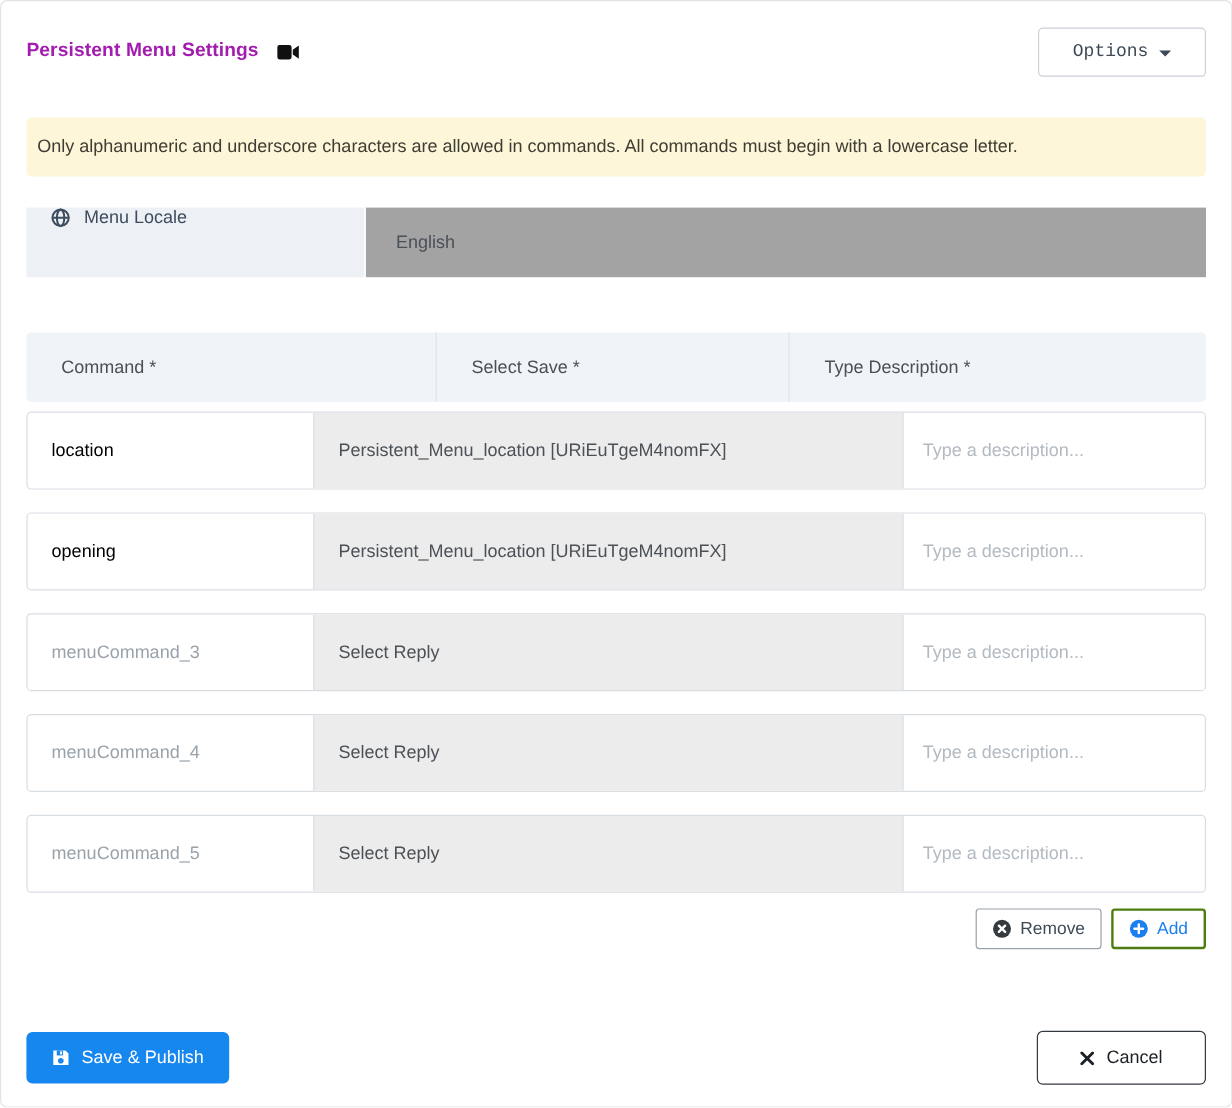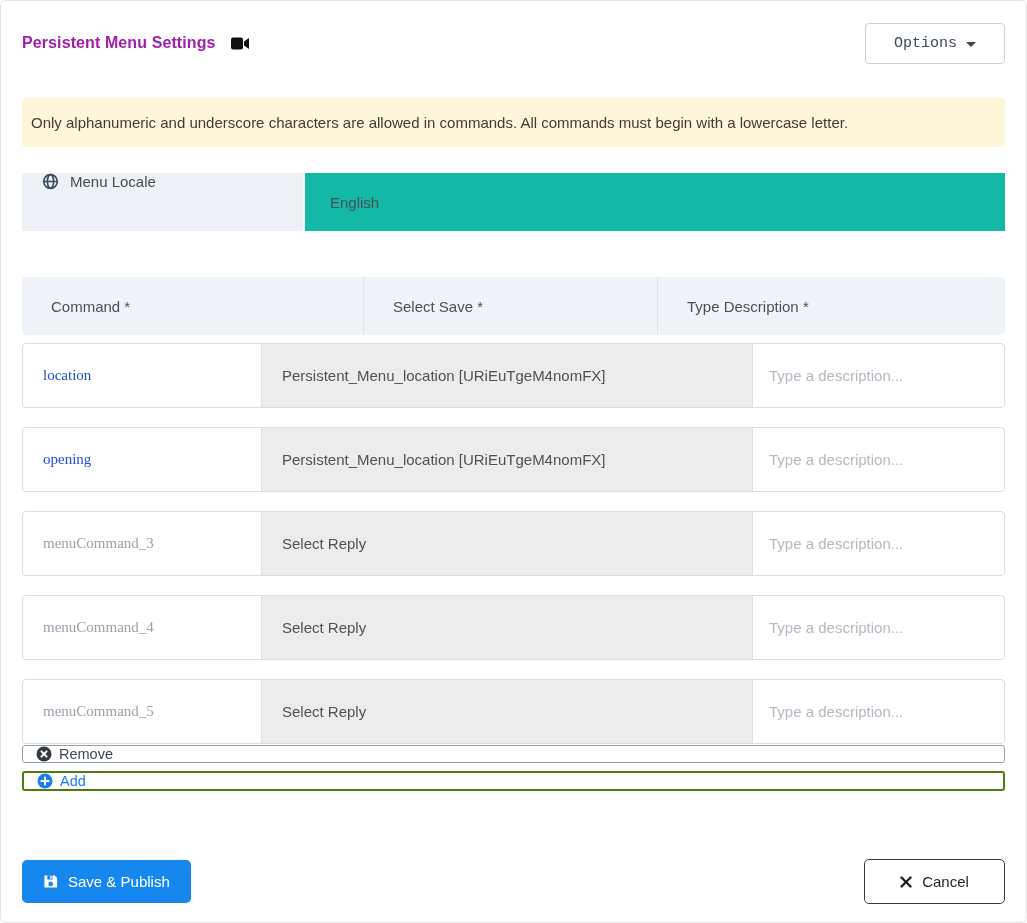--- a/index.html
+++ b/index.html
@@ -39,57 +39,57 @@
     font-size:15px; color:#3e3d33;text-align:right;
   }
 
   
   .locale { margin-top:26px; height:58px; display:flex; }
   .locale-left {
     width:283px; background:#edf1f6; border-right:2px solid #f7f9fb;
     display:flex; align-items:flex-start; gap:11px; padding-left:20px;
     color:#3d4c5e; font-size:15px; cursor:pointer;
   }
-  .locale-right { flex:1; background:#14b8a6; display:flex; align-items:center; padding-left:25px; color:#495057; font-size:15px; }
+  .locale-right { flex:1; background:#a3a3a3; display:flex; align-items:center; padding-left:25px; color:#495057; font-size:15px; }
 
   
   .thead { margin-top:46px; height:58px; display:flex; background:#f0f4f9; border-radius:4px; }
   .th { display:flex; align-items:center; padding-left:29px; font-size:15px; color:#495057; }
   .th-command { width:341px; }
   .th-reply   { width:294px; border-left:1px solid #dee4ec; }
   .th-desc    { flex:1; border-left:1px solid #dee4ec; }
 
   
   .row {
     height:65px; display:flex; margin-top:19px;
     background:#fff; border:1px solid #d9dee3; border-radius:4px;
     overflow:hidden;
   }
   .row.first { margin-top:8px; }
   .cell-command { width:238px; }
   .cell-command input {
     width:100%; height:100%; border:none; outline:none;
-    padding-left:20px; font-size:15px; color:#1d4ed8; font-family:Liberation Serif, serif; background:transparent;
+    padding-left:20px; font-size:15px; color:#000000; font-family:Liberation Sans, sans-serif; background:transparent;
   }
   .cell-command input::placeholder { color:#9aa2aa; opacity:1; }
   .cell-reply {
     width:492px; background:#ececec;
     border-left:1px solid #dde1e5; border-right:1px solid #dde1e5;
     display:flex; align-items:center; padding-left:20px;
     font-size:15px; color:#4b5156; cursor:pointer;
   }
   .cell-desc { flex:1; }
   .cell-desc input {
     width:100%; height:100%; border:none; outline:none;
     padding-left:16px; font-size:15px; color:#495057; font-family:inherit; background:transparent;
   }
   .cell-desc input::placeholder { color:#b3bac1; opacity:1; }
 
   
-  .row-actions { margin-top:13px; height:34px; display:flex; justify-content:flex-end; gap:8px;flex-direction:column; }
+  .row-actions { margin-top:13px; height:34px; display:flex; justify-content:flex-end; gap:8px; }
   .remove-btn, .add-btn {
     display:flex; align-items:center; gap:7px; padding:0 13px;
     background:#fff; font-size:14.5px; font-family:inherit; border-radius:3px; cursor:pointer; height:34px;
   }
   .remove-btn { border:1px solid #9aa2a9; color:#3d4a56; }
   .add-btn    { border:2px solid #4d7c0f; color:#1b7ff0; }
 
   
   .footer { margin-top:68px; display:flex; justify-content:space-between; align-items:center; }
   .save-btn {

